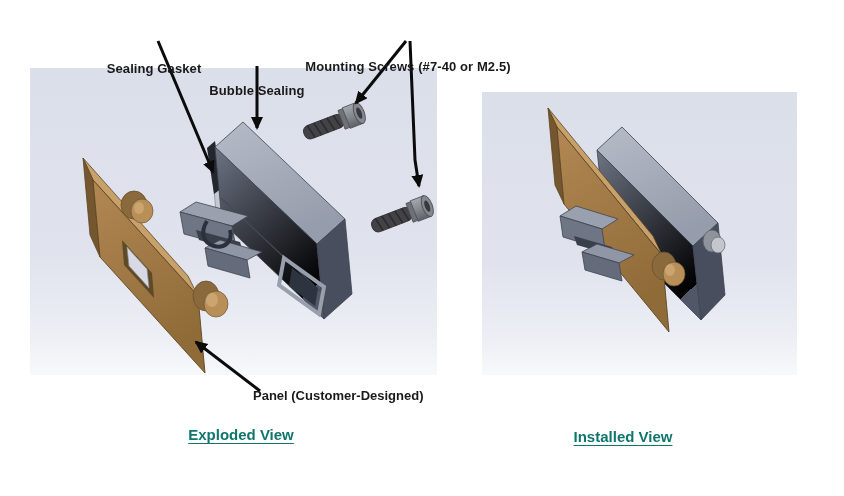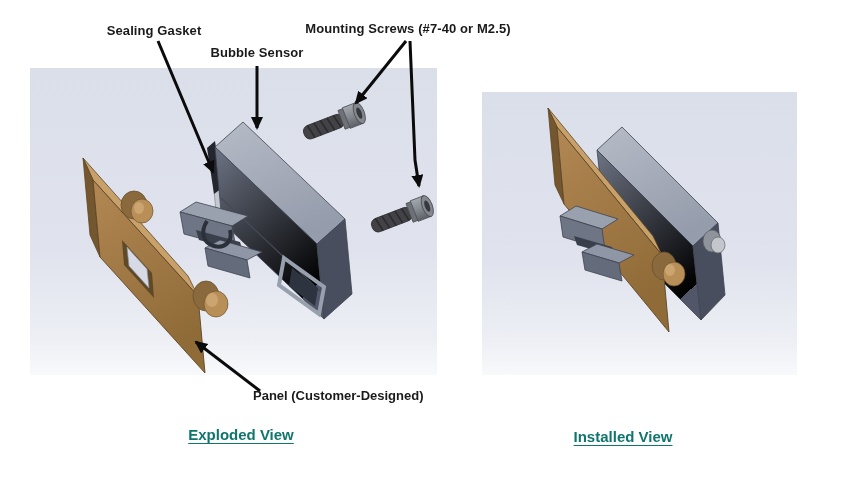--- a/index.html
+++ b/index.html
@@ -3,21 +3,21 @@
 <meta charset="utf-8">
 <style>
   html,body{margin:0;padding:0;background:#ffffff;}
   #canvas{
     position:relative;width:844px;height:496px;background:#ffffff;overflow:hidden;
     font-family:"Liberation Sans", sans-serif;
   }
   #scene{position:absolute;left:0;top:0;}
   .ann{
     position:absolute;font-size:13px;font-weight:600;color:#1a1a1a;
-    white-space:nowrap;transform:translateX(-50%);letter-spacing:.1px;
+    white-space:nowrap;transform:translateX(-50%);letter-spacing:.1px;margin-top:38px;
   }
   .ann-left{
     position:absolute;font-size:13px;font-weight:600;color:#1a1a1a;white-space:nowrap;
   }
   .caption{
     position:absolute;font-size:15px;font-weight:600;color:#0f766e;white-space:nowrap;
     transform:translateX(-50%);text-decoration:underline;text-underline-offset:3px;
   }
 </style>
 </head>
@@ -153,19 +153,19 @@
     <g stroke="#0b0b0b" stroke-width="3">
       <line x1="158" y1="41" x2="213" y2="172" marker-end="url(#ah)"></line>
       <line x1="257" y1="66" x2="257" y2="128" marker-end="url(#ah)"></line>
       <line x1="406" y1="41" x2="356" y2="103" marker-end="url(#ah)"></line>
       <path d="M410,41 L415,160 L419,186" fill="none" marker-end="url(#ah)"></path>
       <line x1="260" y1="391" x2="196" y2="342" marker-end="url(#ah)"></line>
     </g>
   </svg>
 
   <div class="ann" style="left:154px;top:23px;">Sealing Gasket</div>
-  <div class="ann" style="left:257px;top:45px;">Bubble Sensor</div>
+  <div class="ann" style="left:257px;top:45px;">Bubble Sealing</div>
   <div class="ann" style="left:408px;top:21px;">Mounting Screws (#7-40 or M2.5)</div>
   <div class="ann-left" style="left:253px;top:388px;text-align:center;">Panel (Customer-Designed)</div>
 
   <div class="caption" style="left:241px;top:426px;">Exploded View</div>
   <div class="caption" style="left:623px;top:428px;">Installed View</div>
 </div>
 
 </body></html>

